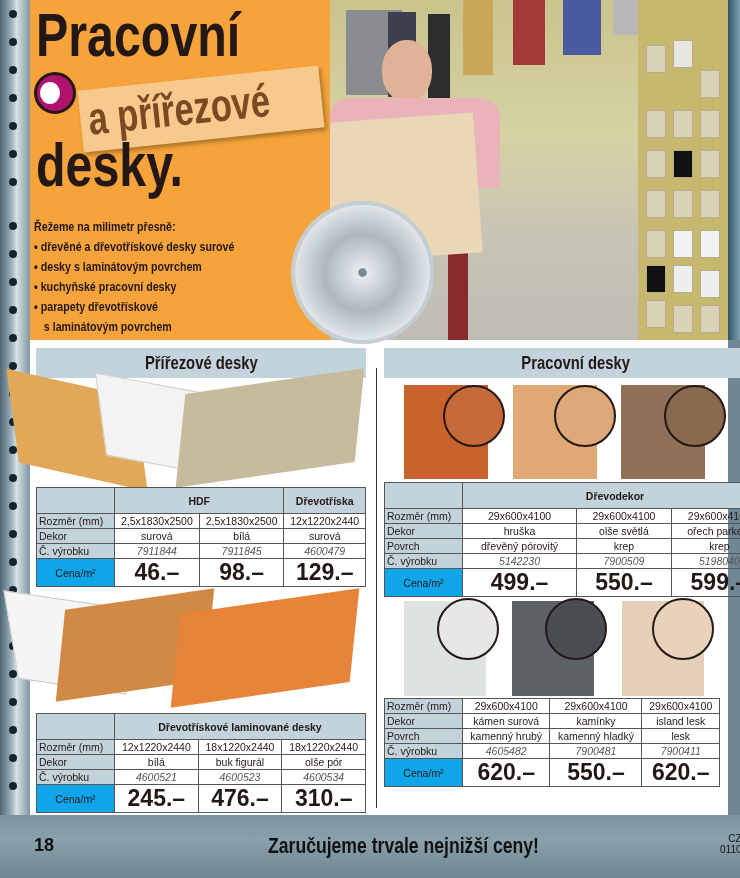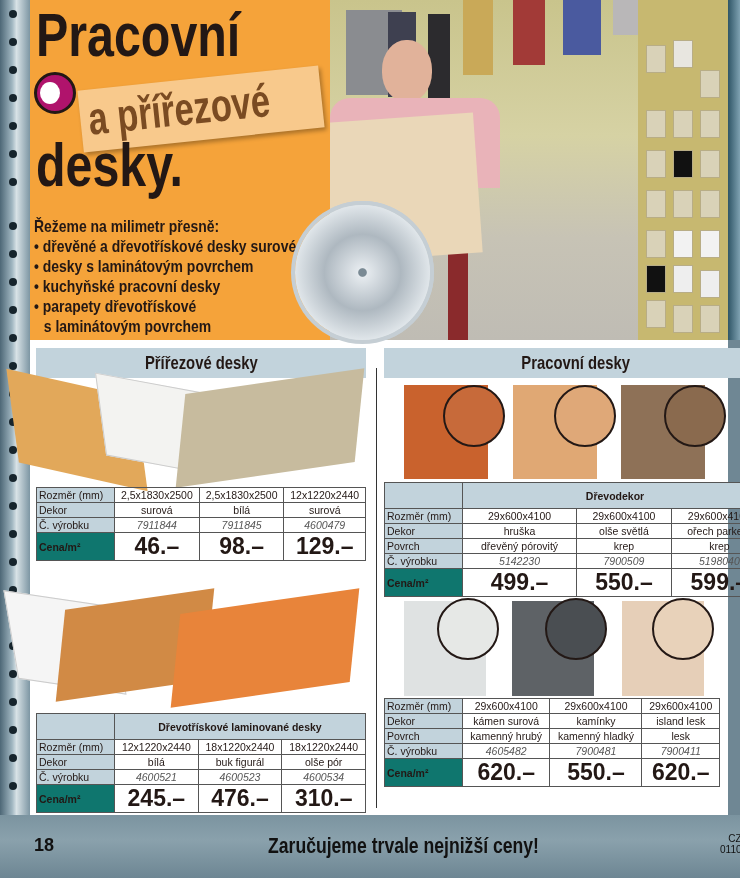--- a/index.html
+++ b/index.html
@@ -7,41 +7,41 @@
 .rail{position:absolute;left:0;top:0;width:30px;height:815px;background:linear-gradient(90deg,#4d6776,#9fb5c0 40%,#d8e2e6 55%,#7d96a3);}
 .rail .dot{position:absolute;left:9px;width:8px;height:8px;border-radius:50%;background:#16242c}
 .rail-r{position:absolute;right:0;top:0;width:12px;height:340px;background:linear-gradient(90deg,#2f5566,#7fa2b2);}
 .hero-left{position:absolute;left:30px;top:0;width:300px;height:340px;background:#f5a33a}
 .title1{position:absolute;left:36px;top:4px;font-size:62px;font-weight:bold;color:#231815;transform:scaleX(0.78);transform-origin:left top;line-height:1}
 .title3{position:absolute;left:36px;top:134px;font-size:62px;font-weight:bold;color:#231815;transform:scaleX(0.78);transform-origin:left top;line-height:1}
 .tag{position:absolute;left:80px;top:78px;width:242px;height:62px;background:#f8c98c;transform:rotate(-6deg);box-shadow:2px 3px 4px rgba(0,0,0,.3)}
 .tag span{position:absolute;left:8px;top:2px;font-size:46px;font-weight:bold;color:#7a4b22;transform:scaleX(0.75);transform-origin:left top;white-space:nowrap}
 .logo{position:absolute;left:34px;top:72px;width:42px;height:42px;border-radius:50%;background:#b0136c;border:3px solid #231815}
 .logo:after{content:"";position:absolute;left:3px;top:7px;width:20px;height:22px;border-radius:50%;background:#fff}
-.bullets{position:absolute;left:34px;top:217px;color:#231815;font-weight:bold;font-size:17px;line-height:20px}
+.bullets{position:absolute;left:34px;top:217px;color:#231815;font-weight:bold;font-size:13px;line-height:20px}
 .bullets div{transform:scaleX(0.82);transform-origin:left top;white-space:nowrap}
 .photo{position:absolute;left:318px;top:0;width:410px;height:340px;background:linear-gradient(180deg,#c9c48c 0%,#d6d2a4 40%,#c7c3b5 70%,#bfbcb4 100%)}
 .panel{position:absolute;width:56px;height:85px}
 .wall{position:absolute;right:0;top:0;width:90px;height:340px;background:#c7b870}
 .swatch{position:absolute;width:20px;height:28px;background:#d9d2b8;border:1px solid #b8ad86}
 .man{position:absolute;left:330px;top:40px;width:170px;height:300px}
 .saw{position:absolute;left:295px;top:205px;width:135px;height:135px;border-radius:50%;background:radial-gradient(circle,#7a8a94 4%,#e5eaee 5%,#aeb8c0 40%,#dfe5e9 70%,#9aa6ae 100%);box-shadow:0 0 0 4px #c5ced4}
 .board{position:absolute;left:318px;top:118px;width:160px;height:140px;background:#ead7b8;transform:rotate(-4deg)}
 .content{position:absolute;left:30px;top:340px;width:698px;height:475px;background:#fff}
 .sechead{position:absolute;height:30px;background:#c2d3dc;color:#231815;font-weight:bold;font-size:19px;text-align:center;line-height:30px}
 .sechead span{display:inline-block;transform:scaleX(0.78)}
 .divider{position:absolute;left:376px;top:368px;width:1px;height:440px;background:#333}
 table{position:absolute;border-collapse:collapse;font-size:10.5px;color:#231815}
 td{border:1px solid #555;padding:0 2px;height:15px;text-align:center;white-space:nowrap}
 td.lab{text-align:left;background:#c2d3dc;width:78px}
 td.hd{background:#c2d3dc;font-weight:bold;height:26px}
 td.hdlab{background:#c2d3dc}
 td.code{font-style:italic;color:#555}
 td.price{font-weight:bold;font-size:23px;height:26px}
-td.pricelab{font-weight:bold;background:#0f766e;text-align:left}
+td.pricelab{font-weight:normal;background:#0ea5e9;text-align:center}
 .sq{position:absolute;}
 .circ{position:absolute;border-radius:50%;border:2px solid #231815}
 .footer{position:absolute;left:0;top:815px;width:740px;height:63px;background:linear-gradient(180deg,#7b94a0,#8aa1ac 40%,#6d8693)}
 .footer .pg{position:absolute;left:34px;top:20px;font-weight:bold;font-size:18px;color:#111}
 .footer .slogan{position:absolute;left:268px;top:18px;font-weight:bold;font-size:22px;color:#111;transform:scaleX(0.8);transform-origin:left top;white-space:nowrap}
 .footer .code{position:absolute;left:720px;top:18px;font-size:10px;color:#111;line-height:11px;text-align:right}
 </style>
 </head>
 <body>
 
@@ -139,20 +139,25 @@
 <div class="sechead" style="left:384px;top:348px;width:384px"><span>Pracovní desky</span></div>
 <div class="saw" style="left:295px;top:205px;width:135px;height:135px"></div>
 <div class="divider"></div>
 
 <div class="sq" style="left:12px;top:385px;width:130px;height:90px;background:#e2a85a;transform:skewY(20deg) rotate(-8deg)"></div>
 <div class="sq" style="left:100px;top:385px;width:120px;height:80px;background:#f3f3f1;border:1px solid #ccc;transform:skewY(18deg) rotate(-8deg)"></div>
 <div class="sq" style="left:180px;top:382px;width:180px;height:92px;background:#c7bb9e;transform:skewY(-14deg) rotate(6deg)"></div>
 
 <table style="left:36px;top:487px;width:330px">
   <tbody>
+      <tr>
+        <td class="hdlab"></td>
+        <td class="hd" colspan="2">HDF</td>
+        <td class="hd">Dřevotříska</td>
+      </tr>
   <tr>
         <td class="lab">Rozměr (mm)</td>
         <td>2,5x1830x2500</td>
         <td>2,5x1830x2500</td>
         <td>12x1220x2440</td>
       </tr>
   <tr>
         <td class="lab">Dekor</td>
         <td>surová</td>
         <td>bílá</td>

